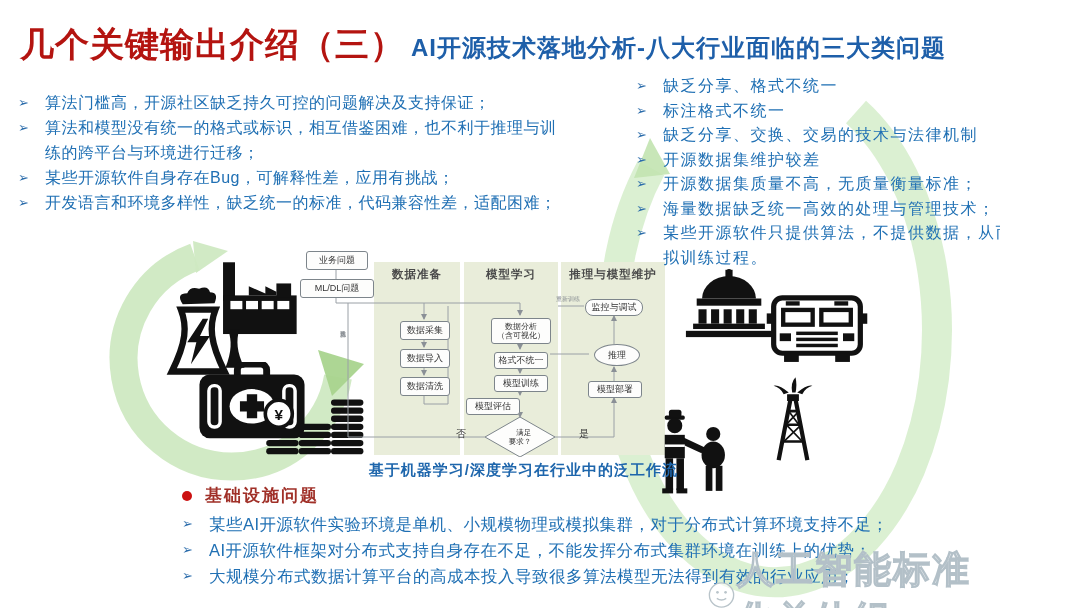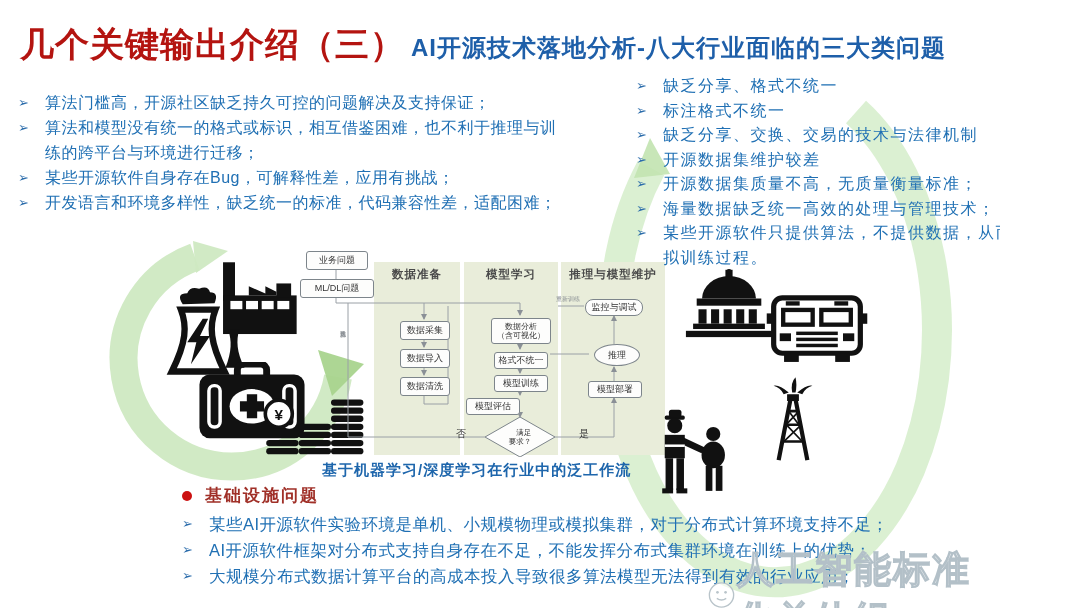--- a/index.html
+++ b/index.html
@@ -34,21 +34,21 @@
         font-size:9px;color:#333;display:flex;align-items:center;justify-content:center;
         text-align:center;line-height:1.15;z-index:3;white-space:pre-line;}
   .dbox.round{border-radius:8px;}
   .dbox.ellipse{border-radius:50%;}
   .dsmall{position:absolute;font-size:6px;color:#8a8f94;z-index:3;}
   .vertical{writing-mode:vertical-rl;}
   .diamond-wrap{position:absolute;z-index:3;}
   .diamond-label{position:absolute;inset:0;display:flex;align-items:center;justify-content:center;
         font-size:7.5px;color:#333;text-align:right;white-space:pre-line;line-height:1.2;}
   .yesno{position:absolute;font-size:10px;color:#333;z-index:3;}
-  .caption{position:absolute;left:322px;top:461px;width:356px;text-align:left;
+  .caption{position:absolute;left:322px;top:461px;width:356px;text-align:right;
         font-size:15px;font-weight:bold;color:#1e66ac;letter-spacing:1px;z-index:4;}
   svg.connectors{position:absolute;left:300px;top:245px;z-index:3;}
   .icon{position:absolute;z-index:2;}
   
   .watermark{position:absolute;left:706px;top:545px;display:flex;align-items:center;z-index:6;}
   .wm-text{font-size:37px;font-weight:bold;letter-spacing:2px;
         color:rgba(236,241,244,0.55);-webkit-text-stroke:1.2px #b3c0c8;}
   .bg{position:absolute;left:0;top:0;z-index:0;}
 </style>
 </head>

